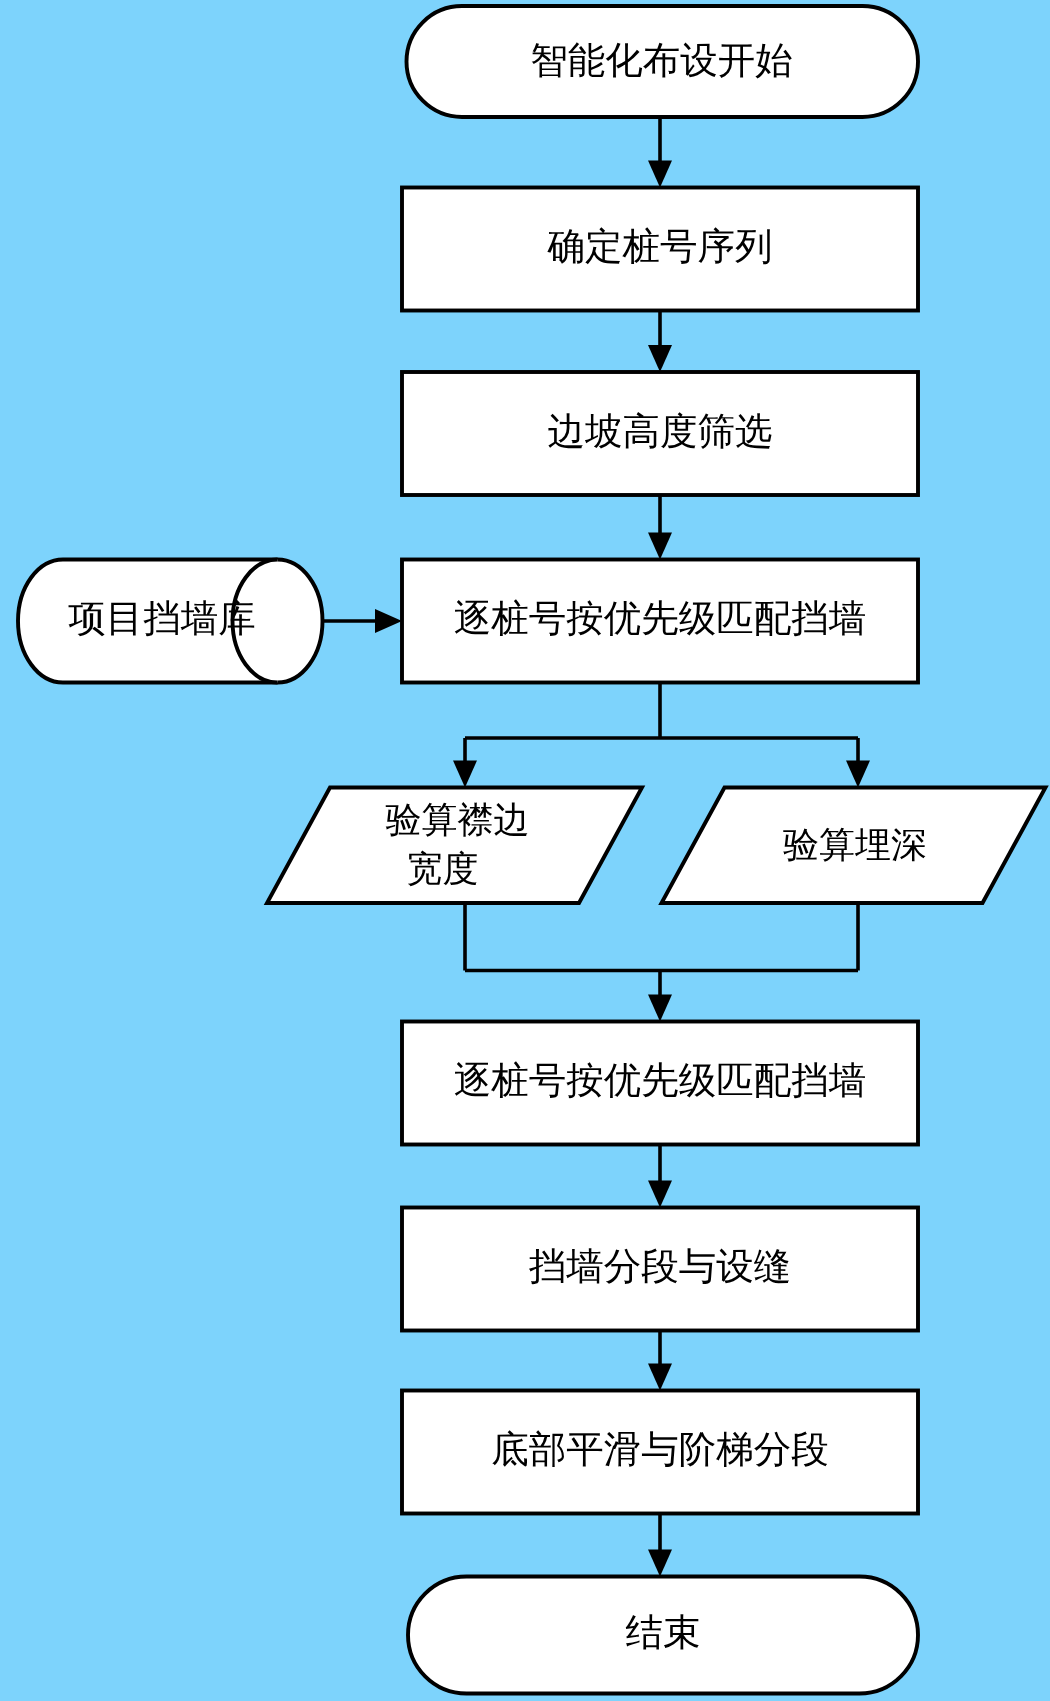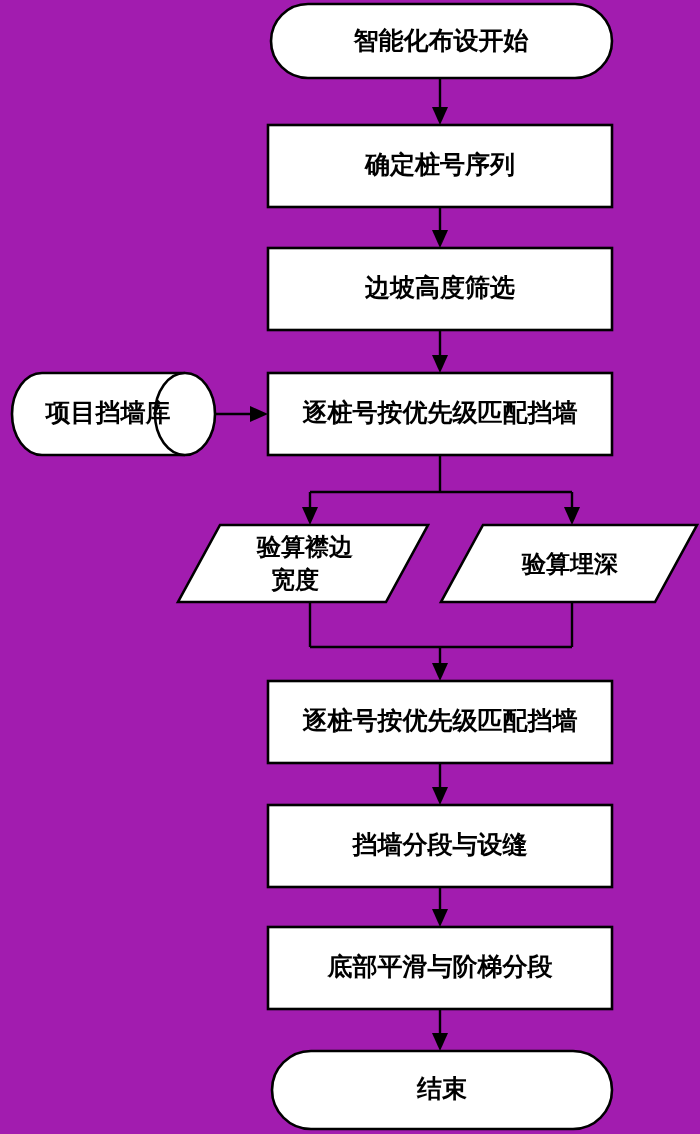--- a/index.html
+++ b/index.html
@@ -7,23 +7,22 @@
     padding: 0;
     background: #ffffff;
   }
   body {
     font-family: "Liberation Serif", "DejaVu Serif", serif;
   }
   #flowchart-root {
     position: relative;
     width: 700px;
     height: 1134px;
-    background: #a21caf;
+    background: #7dd3fc;
     overflow: hidden;
-    font-weight: bold;
   }
   svg#flow-svg {
     display: block;
     width: 700px;
     height: 1134px;
   }
   .node-shape {
     fill: #ffffff;
     stroke: #000000;
     stroke-width: 2.6;

